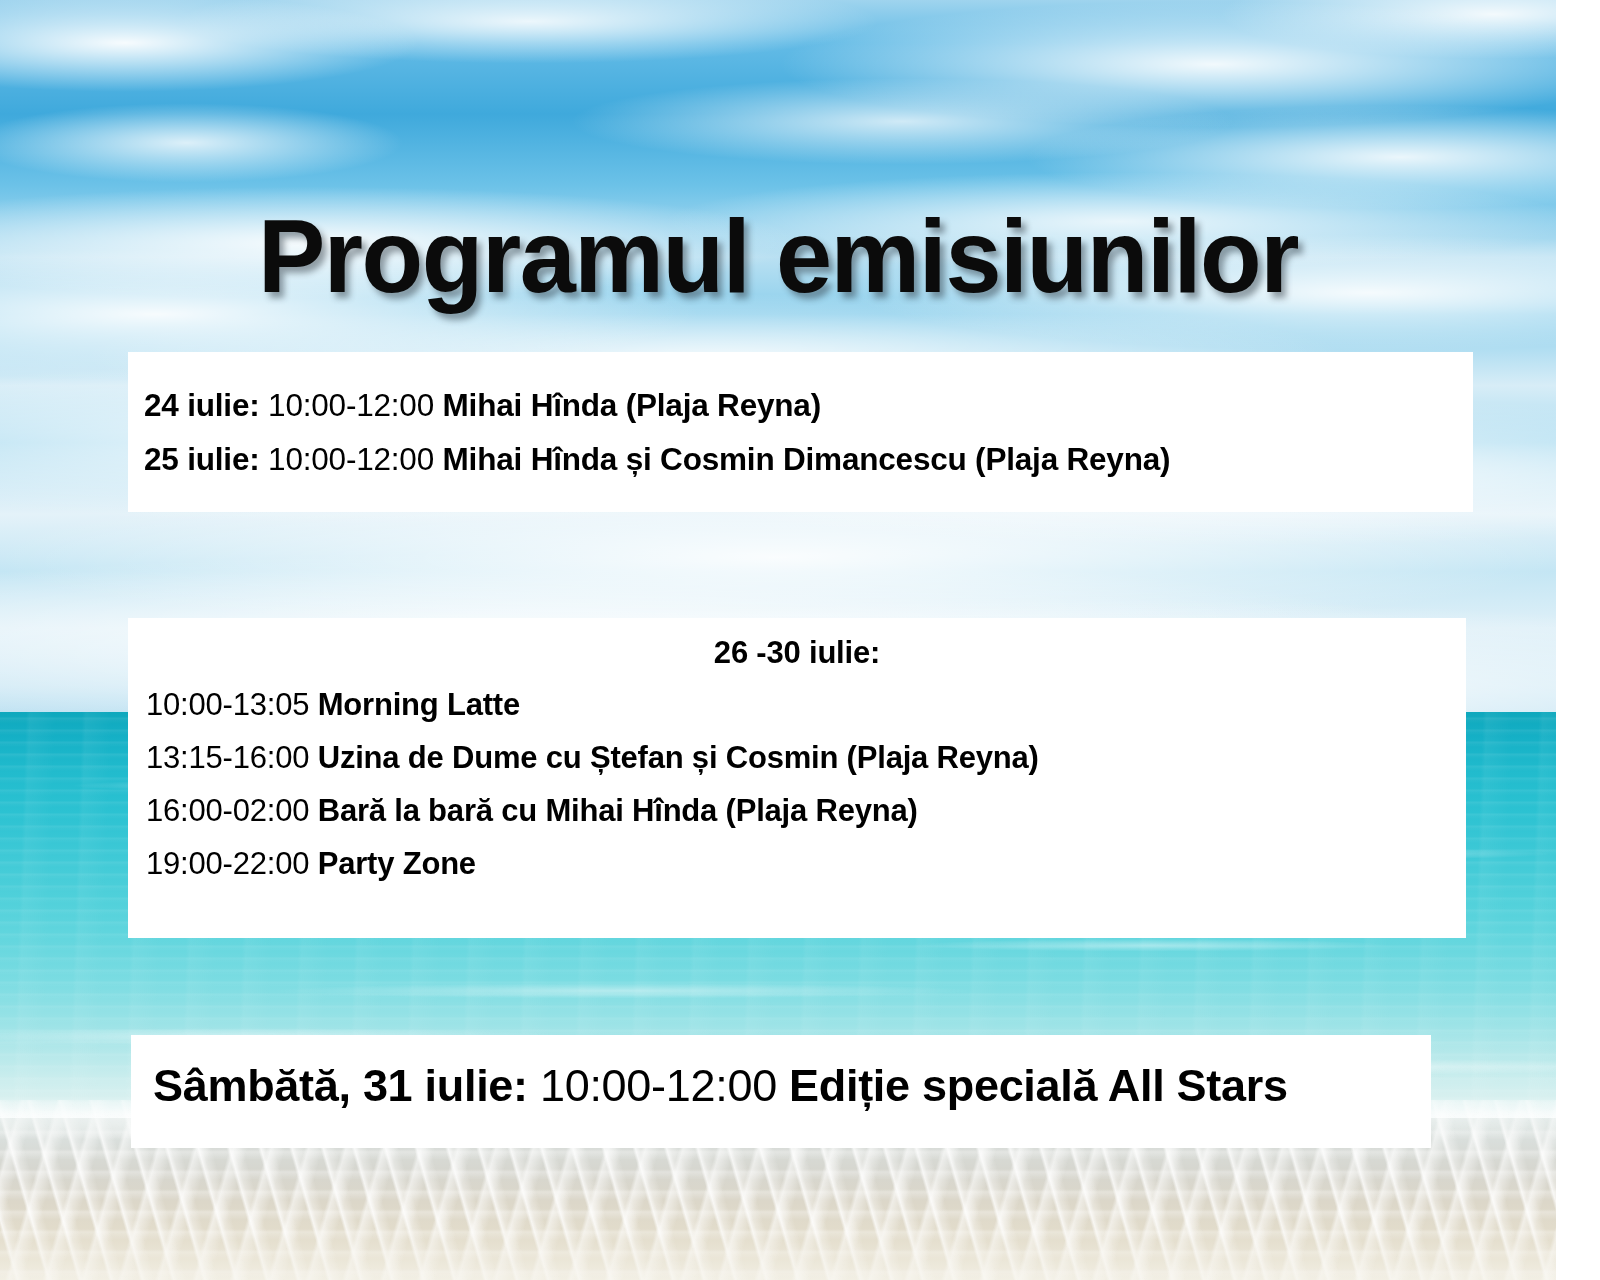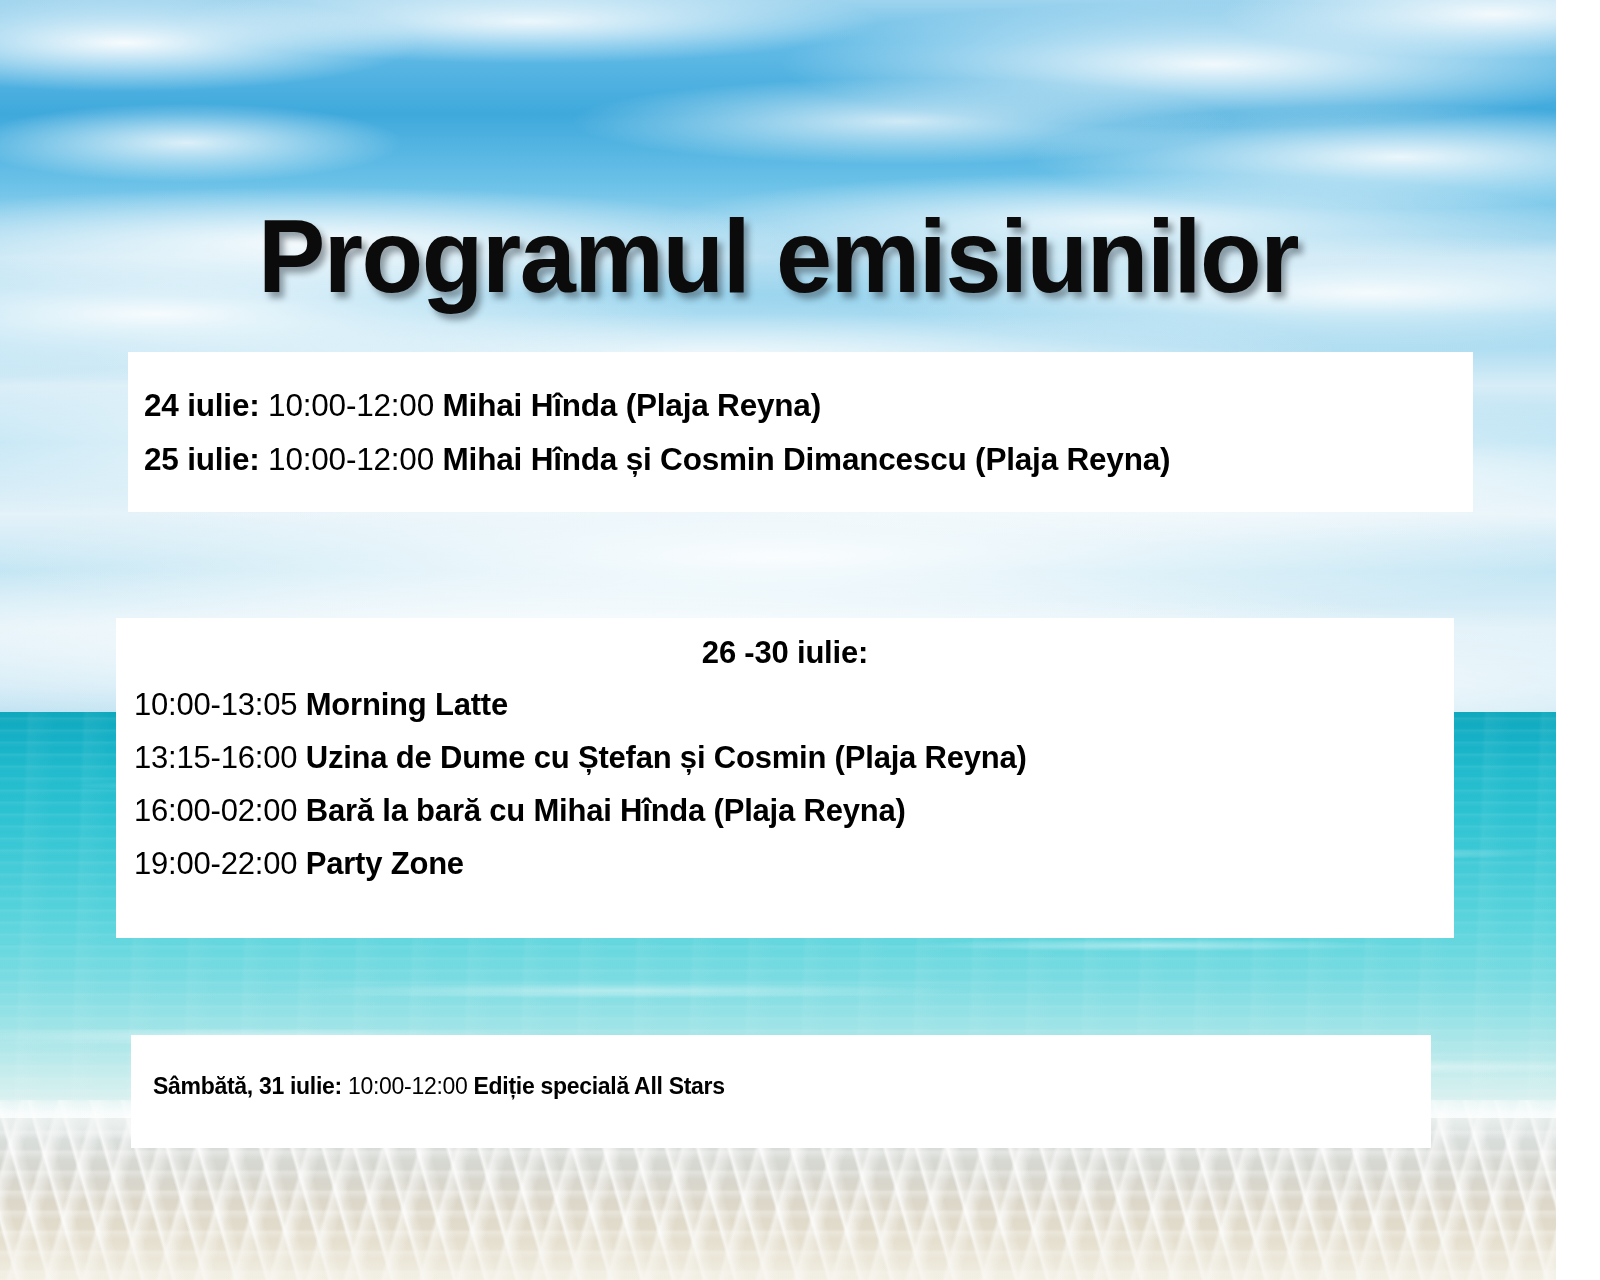--- a/index.html
+++ b/index.html
@@ -175,34 +175,34 @@
     transform: scaleX(0.97);
   }
 
   .panel {
     position: absolute;
     background: #ffffff;
     color: #000000;
     box-sizing: border-box;
   }
   .panel-a { left: 128px; top: 352px;  width: 1345px; height: 160px; padding: 26px 10px 0 16px; }
-  .panel-b { left: 116px; top: 618px;  width: 1338px; height: 320px; padding: 10px 10px 0 10px; }
+  .panel-b { left: 128px; top: 618px;  width: 1338px; height: 320px; padding: 10px 10px 0 10px; }
   .panel-c { left: 131px; top: 1035px; width: 1300px; height: 113px; padding: 26px 10px 0 22px; }
 
   .line {
     font-size: 31px;
     line-height: 52px;
     white-space: nowrap;
     font-weight: 400;
     letter-spacing: -0.2px;
   }
   .panel-a .line { font-size: 31.5px; line-height: 54px; }
   .panel-b .line { font-size: 31px; line-height: 53px; padding-left: 8px; }
   .panel-b .line-head { text-align: center; padding-left: 0; font-weight: 700; line-height: 50px; }
-  .panel-c .line { font-size: 23px; line-height: 50px; letter-spacing: -0.3px; }
+  .panel-c .line { font-size: 45px; line-height: 50px; letter-spacing: -0.3px; }
 
   .b { font-weight: 700; }
   .t { font-weight: 400; }
 </style>
 </head>
 <body>
 
 <div id="poster">
 
   <div class="bg-layer sky"></div>

